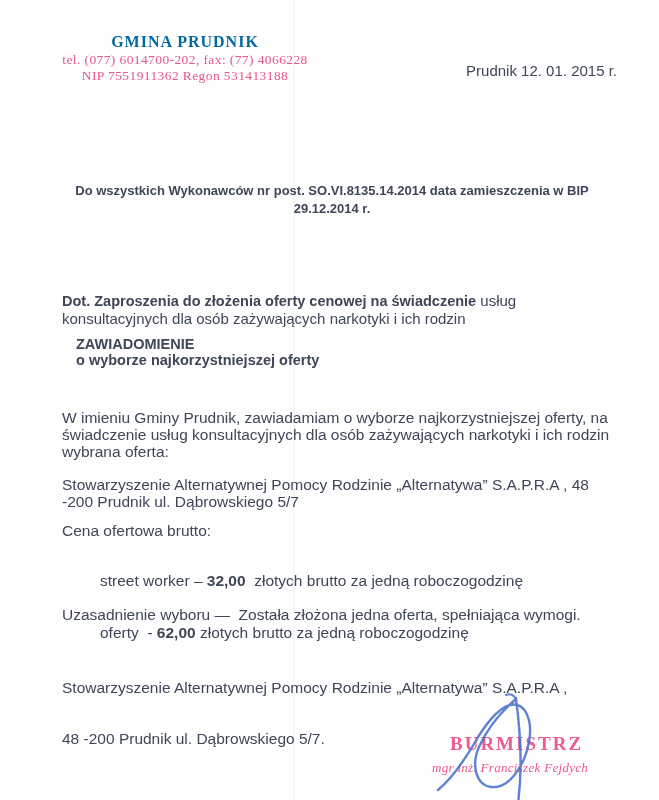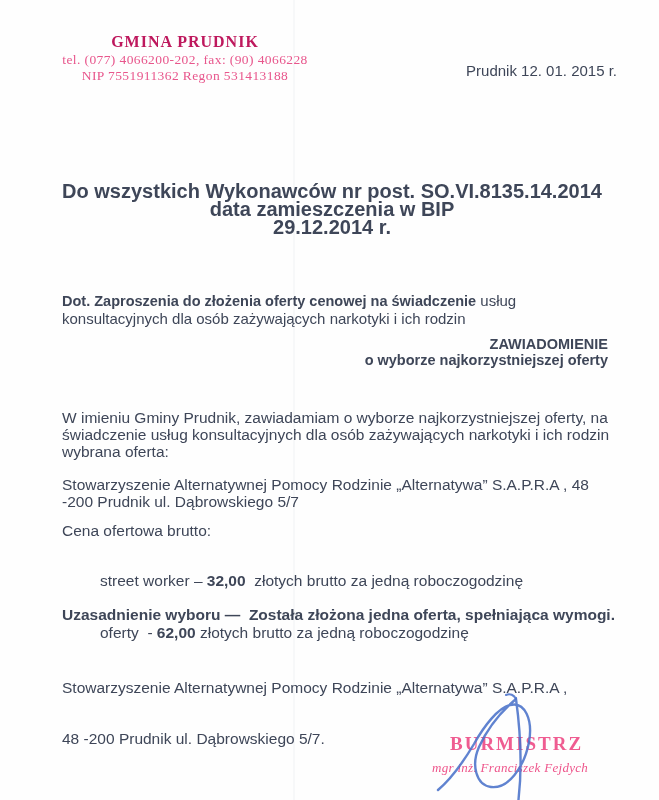--- a/index.html
+++ b/index.html
@@ -34,21 +34,21 @@
     width: 290px;
     text-align: center;
     font-family: "Liberation Serif", serif;
     color: #e8568c;
     line-height: 15px;
   }
   .letterhead .lh-name {
     font-size: 16px;
     font-weight: bold;
     letter-spacing: 1px;
-    color: #be185d;
+    color: #0369a1;
     margin-bottom: 3px;
   }
   .letterhead .lh-line {
     font-size: 13.5px;
     letter-spacing: 0.4px;
     margin-top: 1px;
   }
 
   
   .date-line {
@@ -67,64 +67,64 @@
   }
 
   
   .recipients {
     position: absolute;
     left: 62px;
     top: 182px;
     width: 540px;
     text-align: center;
     font-weight: bold;
-    font-size: 20px;
+    font-size: 13px;
     line-height: 18px;
   }
 
   
   .subject {
     position: absolute;
     left: 62px;
     top: 292px;
     width: 560px;
     font-size: 15px;
     line-height: 18px;
     white-space: pre-wrap;
   }
   .subject b { font-size: 14.5px; }
 
   
   .doc-title {
     position: absolute;
-    left: 68px;
+    left: 76px;
     top: 336px;
     width: 540px;
-    text-align: right;
+    text-align: left;
     font-weight: bold;
     font-size: 14.5px;
     line-height: 16px;
   }
 
   
   .para {
     position: absolute;
     left: 62px;
     width: 562px;
     font-size: 15.5px;
     line-height: 17px;
     white-space: pre-wrap;
     margin-top: 24px;
   }
   .p-intro        { top: 385px; }
   .p-offer        { top: 452px; }
   .p-price-header { top: 498px; }
   .price-rows     { top: 514px; left: 100px; width: 520px; }
   .price-row      { white-space: pre-wrap; line-height: 17.5px; }
-  .p-justify      { top: 582px; font-weight: bold; }
+  .p-justify      { top: 582px; }
   .p-bidders      { top: 621px; }
 
   
   .signature {
     position: absolute;
     left: 420px;
     top: 688px;
     width: 235px;
     height: 112px;
     font-family: "Liberation Serif", serif;
@@ -158,21 +158,21 @@
 </style>
 </head>
 <body>
 
 <div class="page">
 
   <div class="scan-line"></div>
 
   <div class="letterhead">
     <div class="lh-name">GMINA PRUDNIK</div>
-    <div class="lh-line">tel. (077) 4066200-202, fax: (90) 4066228</div>
+    <div class="lh-line">tel. (077) 6014700-202, fax: (77) 4066228</div>
     <div class="lh-line">NIP 7551911362 Regon 531413188</div>
   </div>
 
   <div class="date-line">Prudnik 12. 01. 2015 r.</div>
 
 
   <div class="recipients">
     <div>Do wszystkich Wykonawców nr post. SO.VI.8135.14.2014 data zamieszczenia w BIP</div>
     <div>29.12.2014 r.</div>
   </div>

